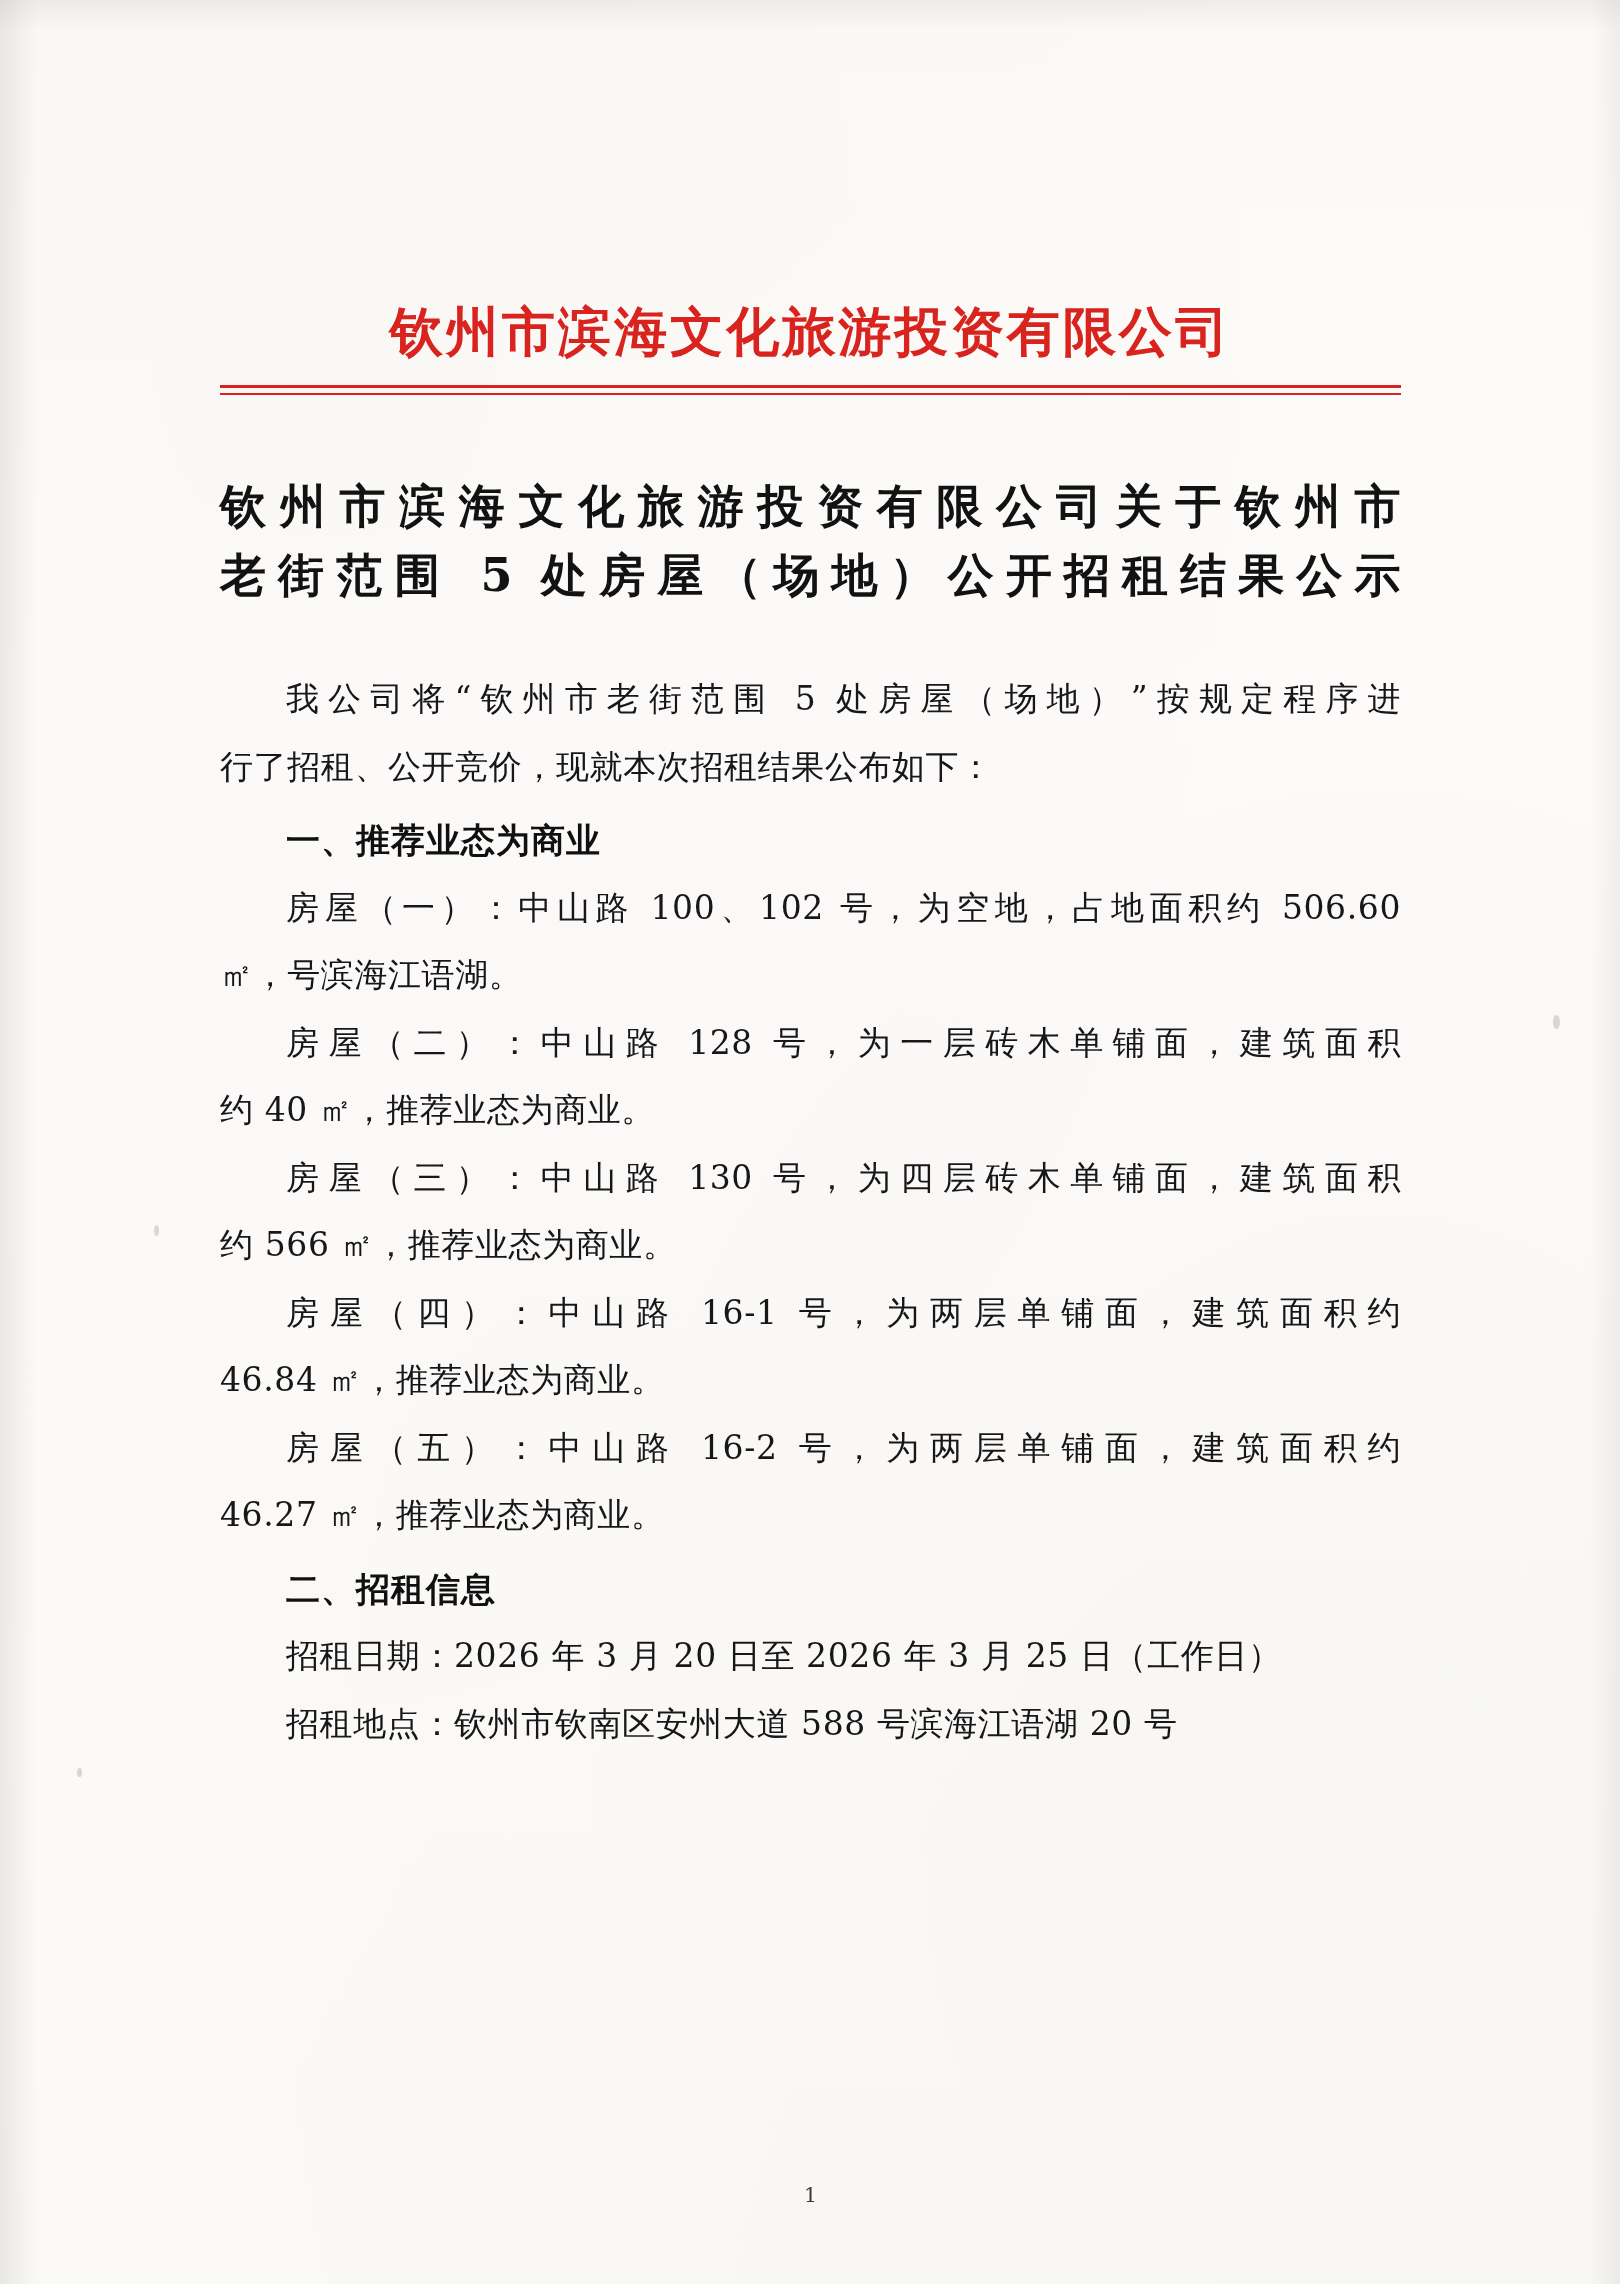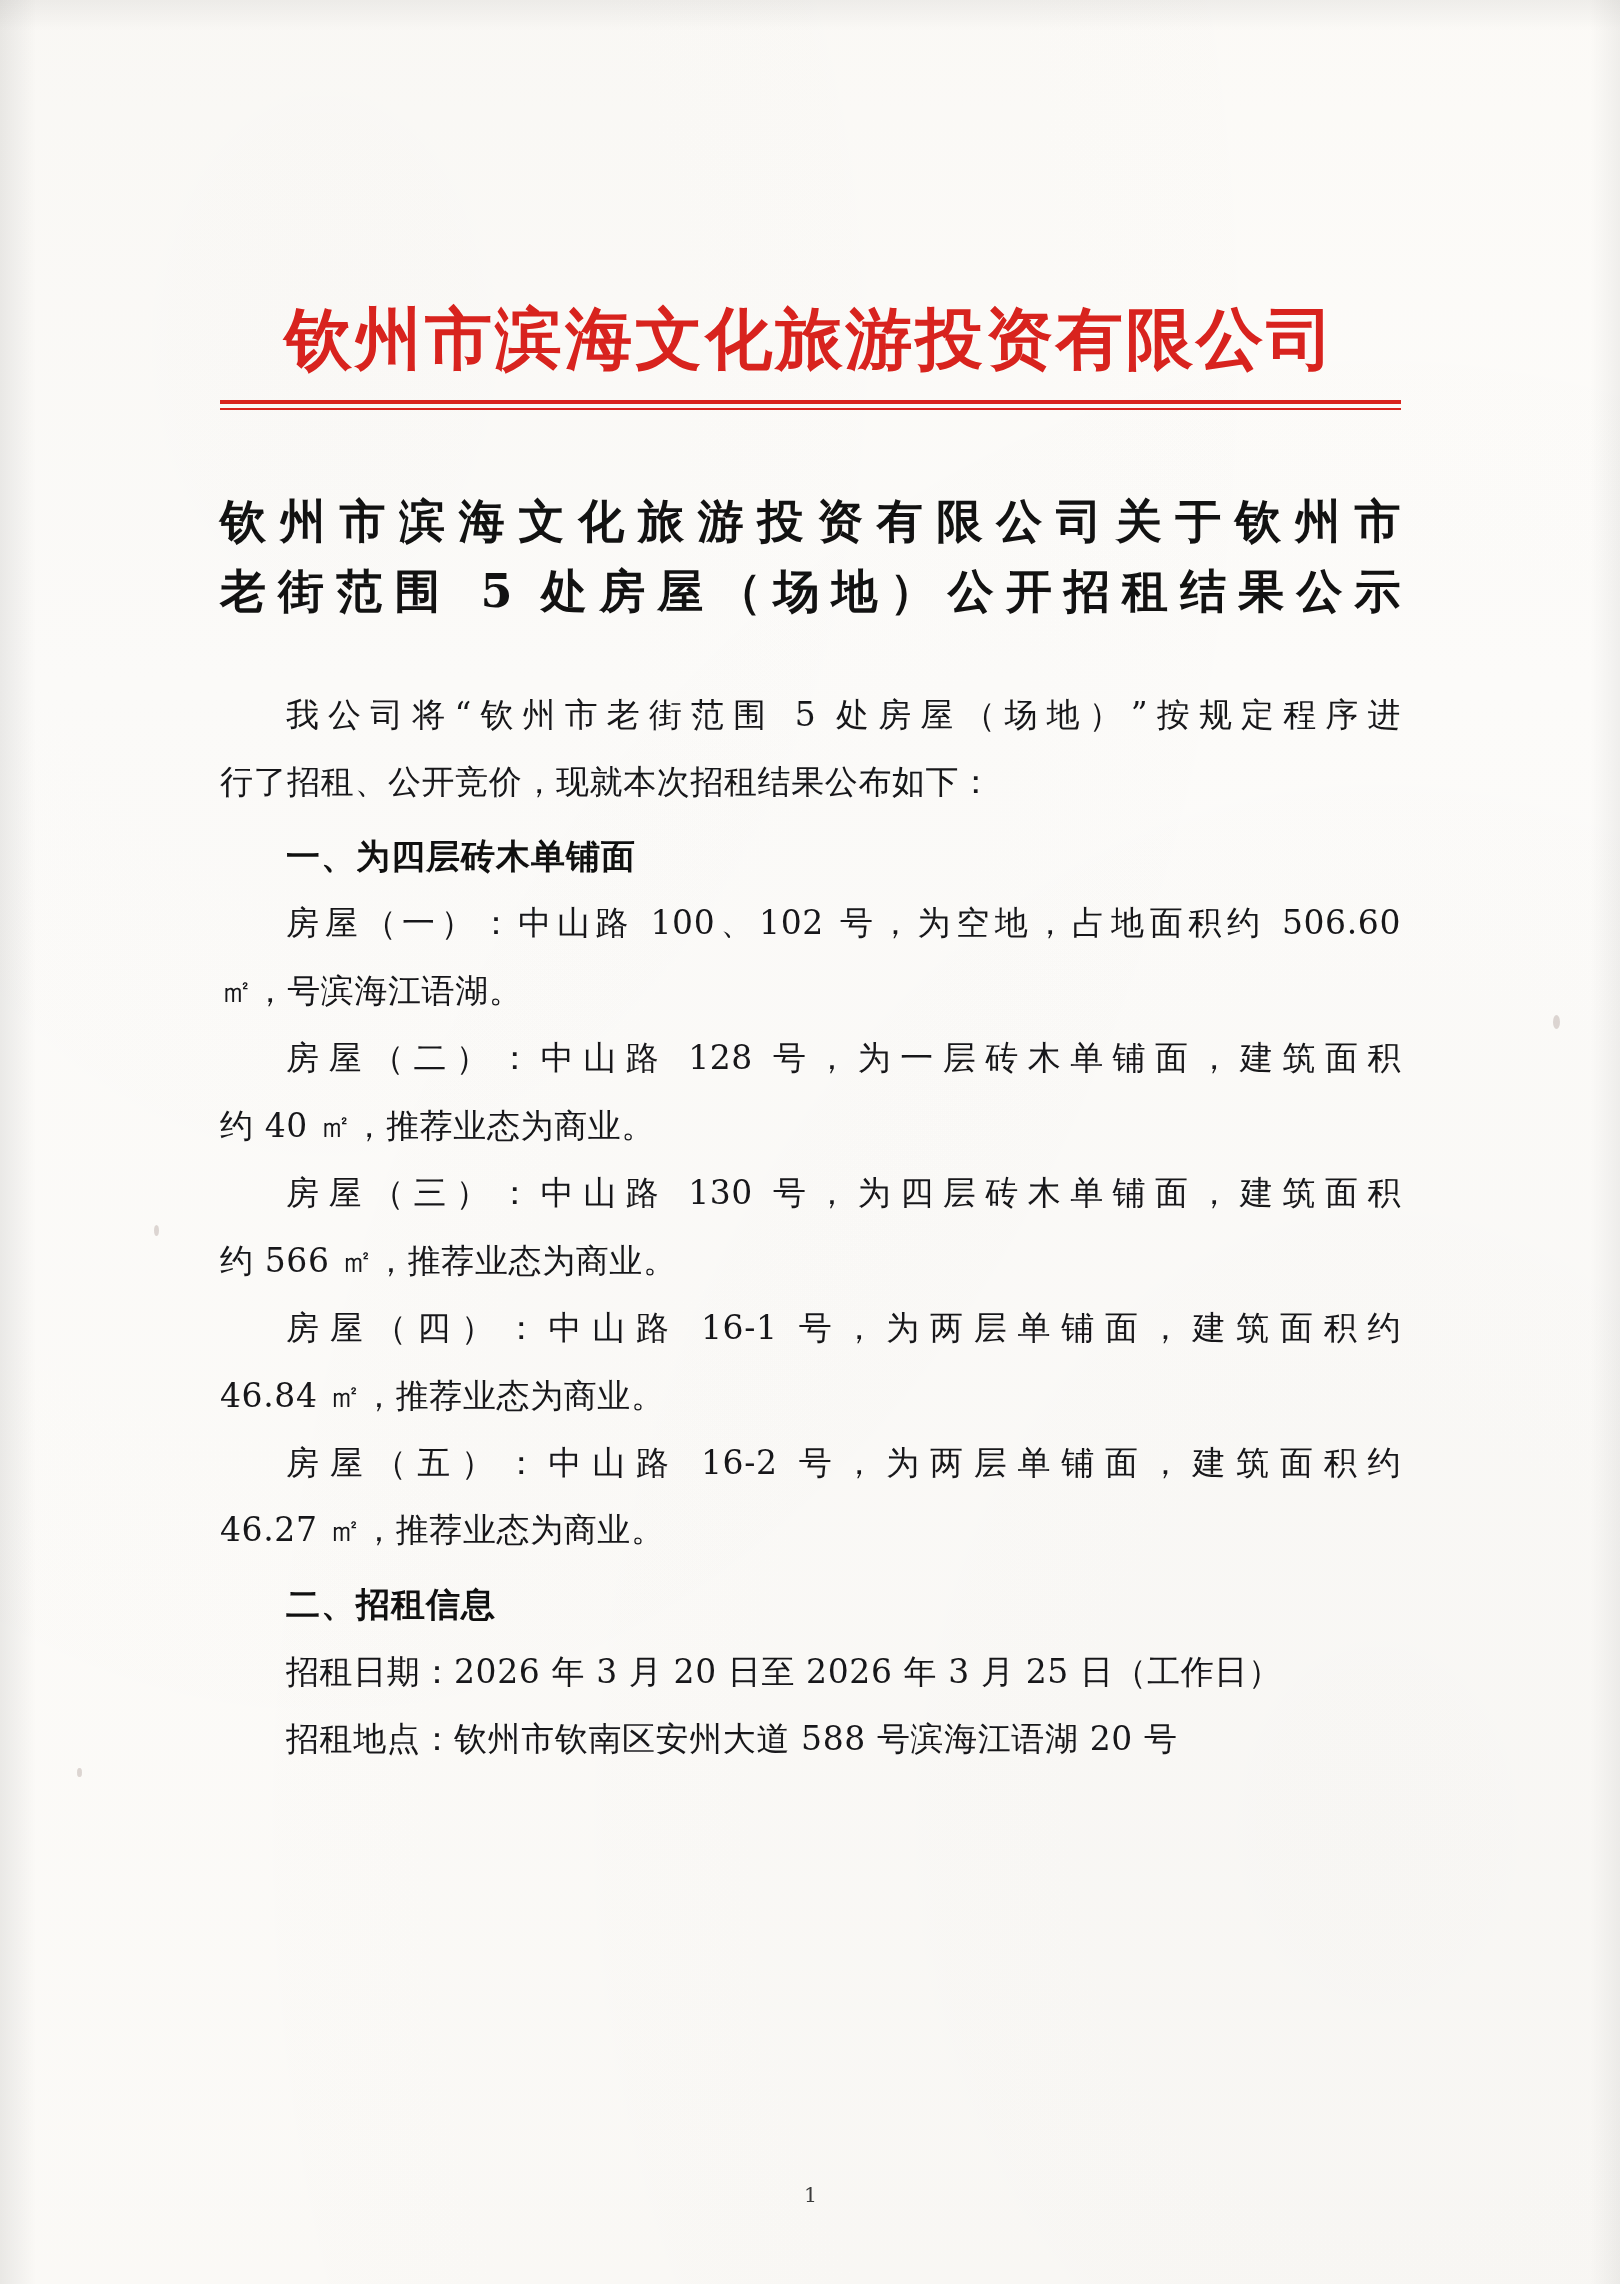--- a/index.html
+++ b/index.html
@@ -52,21 +52,21 @@
   }
 
   
   .letterhead {
     padding-top: 302px;
     text-align: center;
   }
   .letterhead-title {
     font-family: "DejaVu Serif", "Liberation Serif", serif;
     font-weight: bold;
-    font-size: 67px;
+    font-size: 53px;
     letter-spacing: 3.1px;
     color: #d8231e;
     line-height: 1.1;
     white-space: nowrap;
   }
   .letterhead-rule-wrap {
     margin-top: 24.6px;
   }
   .letterhead-rule-thick {
     height: 3.6px;
@@ -176,21 +176,21 @@
     <h1 class="doc-title">
       <span class="line">钦州市滨海文化旅游投资有限公司关于钦州市</span>
       <span class="line last">老街范围 5 处房屋（场地）公开招租结果公示</span>
     </h1>
 
     <section class="body-block">
 
       <p class="para justify-full">我公司将“钦州市老街范围 5 处房屋（场地）”按规定程序进</p>
       <p class="para" style="text-indent:0;">行了招租、公开竞价，现就本次招租结果公布如下：</p>
 
-      <h2 class="section-heading">一、为四层砖木单铺面</h2>
+      <h2 class="section-heading">一、推荐业态为商业</h2>
 
       <p class="para justify-full">房屋（一）：中山路 100、102 号，为空地，占地面积约 506.60</p>
       <p class="para" style="text-indent:0;">㎡，号滨海江语湖。</p>
 
       <p class="para justify-full">房屋（二）：中山路 128 号，为一层砖木单铺面，建筑面积</p>
       <p class="para" style="text-indent:0;">约 40 ㎡，推荐业态为商业。</p>
 
       <p class="para justify-full">房屋（三）：中山路 130 号，为四层砖木单铺面，建筑面积</p>
       <p class="para" style="text-indent:0;">约 566 ㎡，推荐业态为商业。</p>
 

